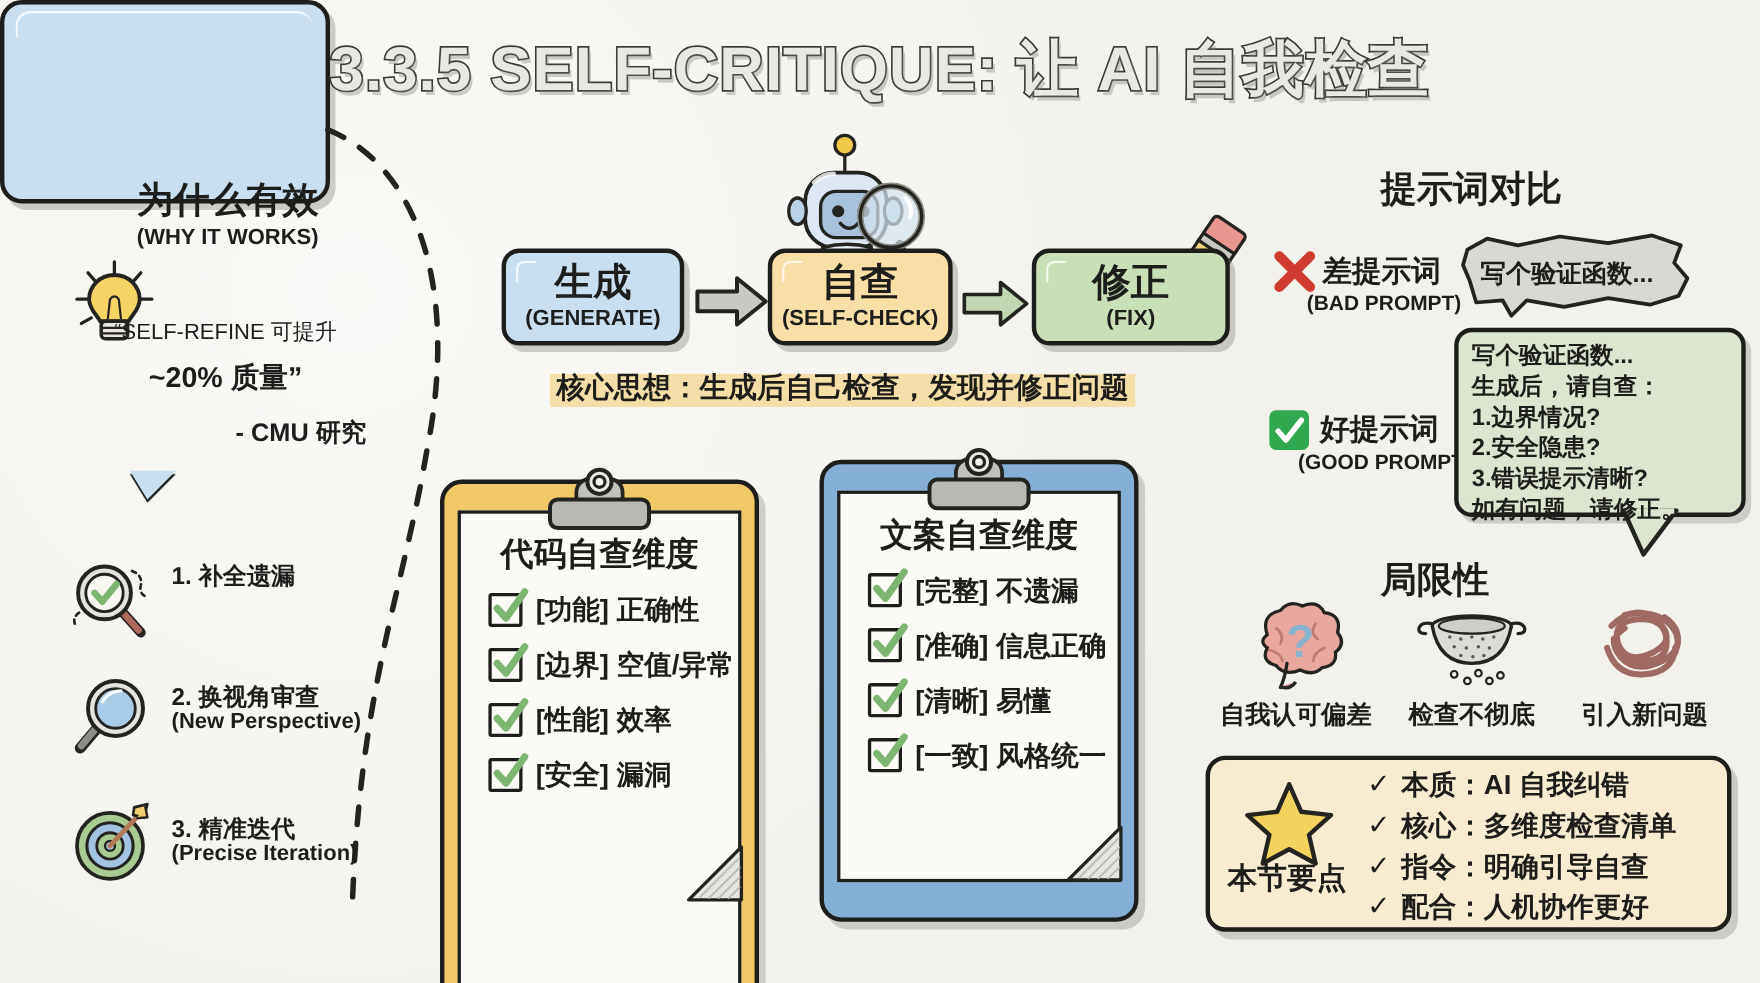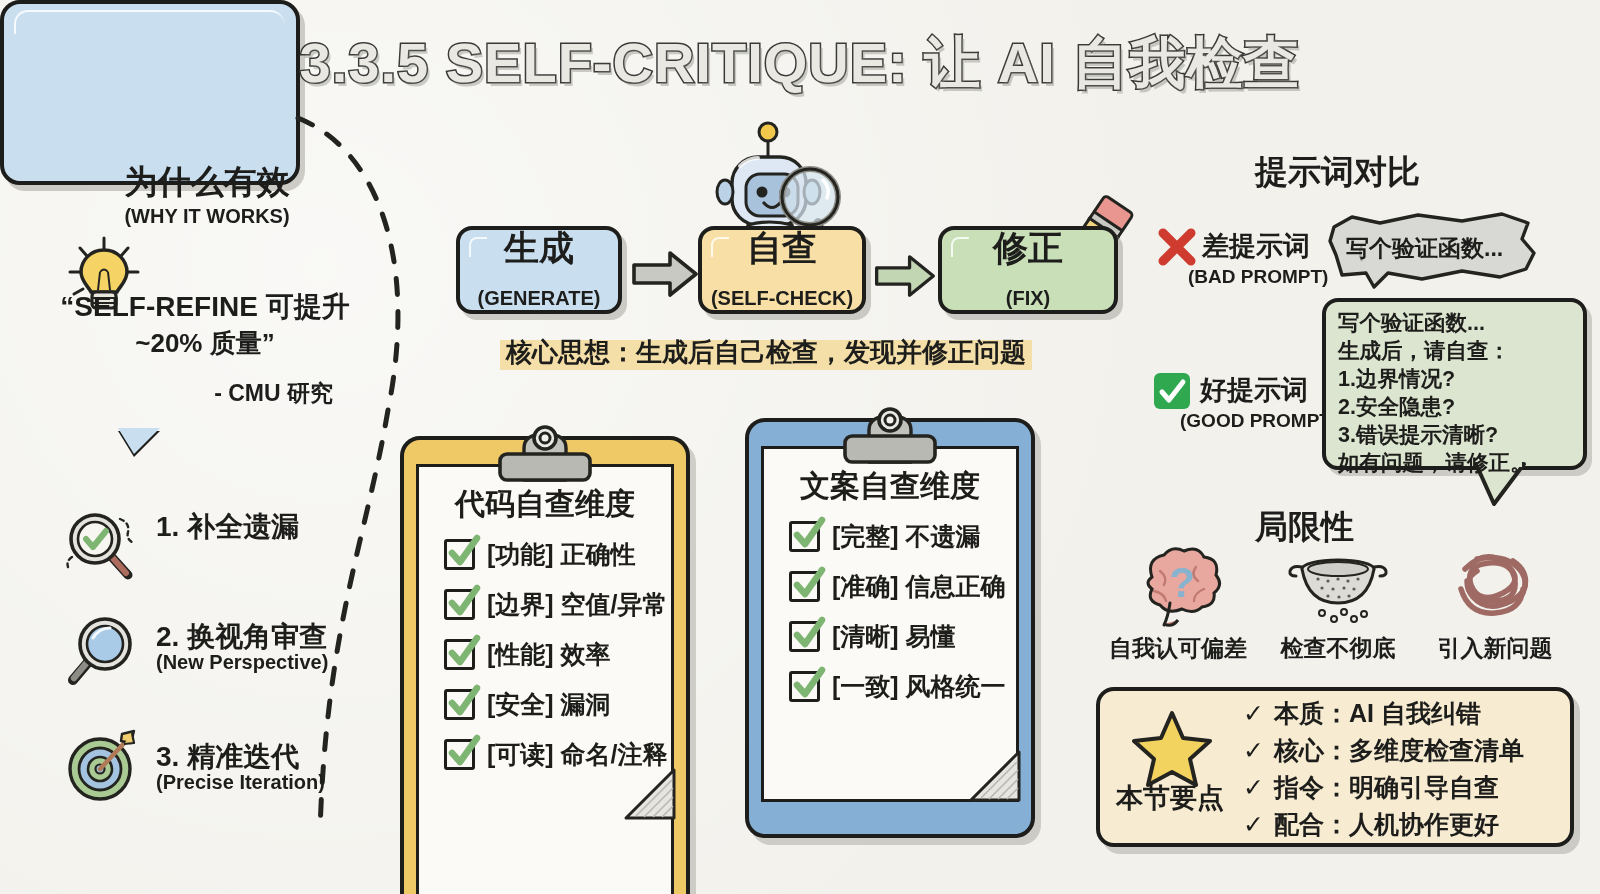--- a/index.html
+++ b/index.html
@@ -55,40 +55,40 @@
     border-left: 2px solid rgba(255,255,255,.85);
     border-radius: 14px 14px 0 0; border-right: none; border-bottom: none;
   }
   #quote-tail {
     left: 118px; top: 428px; width: 0; height: 0;
     border-left: 16px solid transparent;
     border-right: 26px solid transparent;
     border-top: 26px solid #c9dff0;
     filter: drop-shadow(0 3px 0 #1d1d1b);
   }
-  #quote-l1 { left: 55px; top: 288px; width: 300px; text-align:center; font-size: 28px; font-weight: bold; color:#1d1d1b; }
+  #quote-l1 { left: 55px; top: 288px; width: 300px; text-align:center; font-size: 20px; font-weight: normal; color:#1d1d1b; }
   #quote-l2 { left: 55px; top: 326px; width: 300px; text-align:center; font-size: 26px; font-weight: bold; color:#1d1d1b; }
   #quote-l3 { left: 55px; top: 378px; width: 278px; text-align:right; font-size: 23px; font-weight: bold; color:#1d1d1b; }
 
   .numitem { position:absolute; width: 300px; }
-  .numitem .zh { font-size: 28px; font-weight: bold; color:#1d1d1b; line-height: 1.05; }
+  .numitem .zh { font-size: 22px; font-weight: bold; color:#1d1d1b; line-height: 1.05; }
   .numitem .en { font-size: 20px; font-weight: bold; color:#1d1d1b; }
   .numicon { position:absolute; width: 84px; height: 84px; }
 
   
   #divider { left: 268px; top: 110px; width: 160px; height: 730px; }
 
   
   .flowbox {
     border: 4px solid #1d1d1b;
     border-radius: 16px;
     box-shadow: 5px 6px 0 rgba(150,148,140,.45);
     position: absolute;
     display: flex; flex-direction: column;
-    align-items: center; justify-content: space-between;
+    align-items: center; justify-content: center;
   }
   .flowbox .zh { font-size: 35px; font-weight: bold; color:#1d1d1b; line-height:1.0; }
   .flowbox .en { font-size: 20px; font-weight: bold; color:#1d1d1b; margin-top: 4px; }
   .corner-tick { position:absolute; left: 9px; top: 7px; width: 18px; height: 20px;
      border-left: 2px solid rgba(255,255,255,.8); border-top: 2px solid rgba(255,255,255,.8);
      border-radius: 8px 0 0 0; }
 
   #core-idea {
     left: 500px; top: 333px; font-size: 26px; font-weight: bold; color:#1d1d1b;
     background: linear-gradient(transparent 18%, #f5dfa8 18%, #f5dfa8 96%, transparent 96%);
@@ -321,28 +321,20 @@
           </span>
         <span class="lbl">[性能] 效率</span>
       </div>
       <div class="cb-row">
         <span class="chk">
             <svg width="40" height="40" viewBox="0 0 40 40">
               <path d="M9 22 l8 9 l17 -24" fill="none" stroke="#7fb573" stroke-width="6.5" stroke-linecap="round" stroke-linejoin="round"></path>
             </svg>
           </span>
         <span class="lbl">[安全] 漏洞</span>
-      </div>
-      <div class="cb-row">
-        <span class="chk">
-            <svg width="40" height="40" viewBox="0 0 40 40">
-              <path d="M9 22 l8 9 l17 -24" fill="none" stroke="#7fb573" stroke-width="6.5" stroke-linecap="round" stroke-linejoin="round"></path>
-            </svg>
-          </span>
-        <span class="lbl">[可读] 命名/注释</span>
       </div>
     </div>
     <svg class="abs" style="left:222px;top:330px;" width="56" height="56" viewBox="0 0 56 56">
       <path d="M52 4 L52 52 L4 52 Z" fill="#e6e5e0" stroke="#232320" stroke-width="3" stroke-linejoin="round"></path>
       <g stroke="#b9b8b3" stroke-width="1.6">
         <line x1="14" y1="50" x2="50" y2="14"></line>
           <line x1="22" y1="51" x2="51" y2="22"></line>
         <line x1="31" y1="51" x2="51" y2="31"></line>
           <line x1="40" y1="51" x2="51" y2="40"></line>
       </g>

